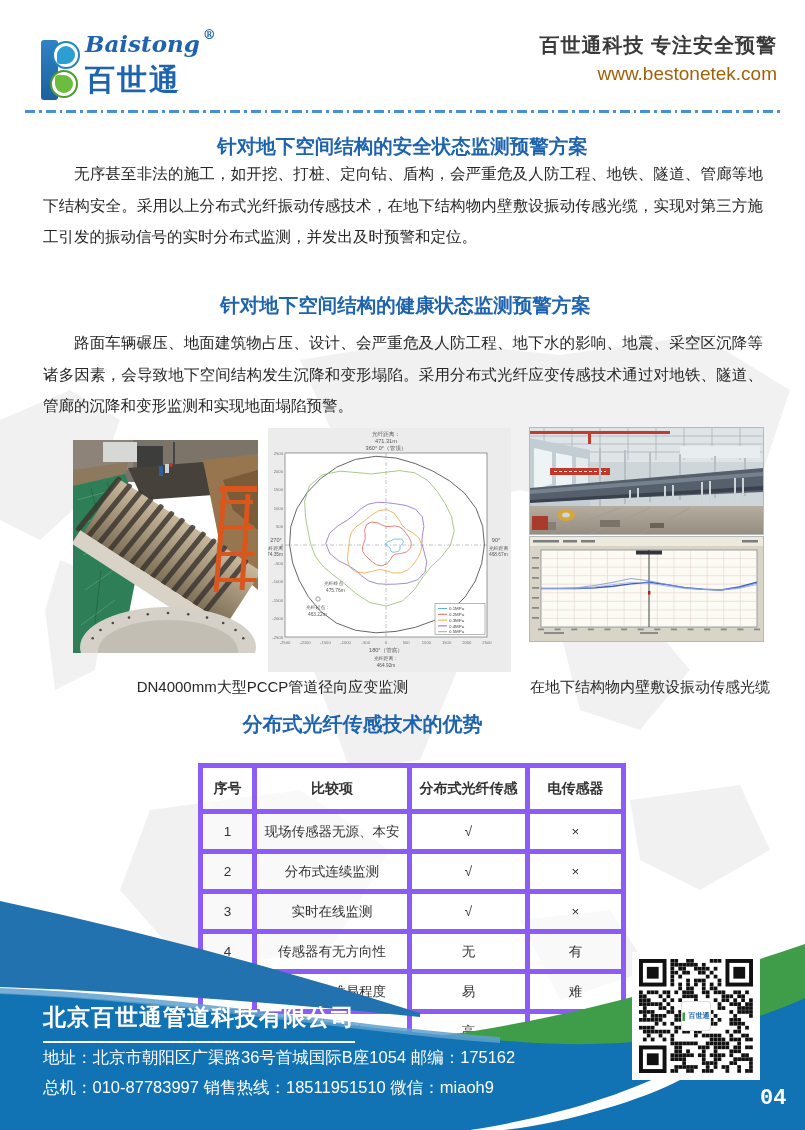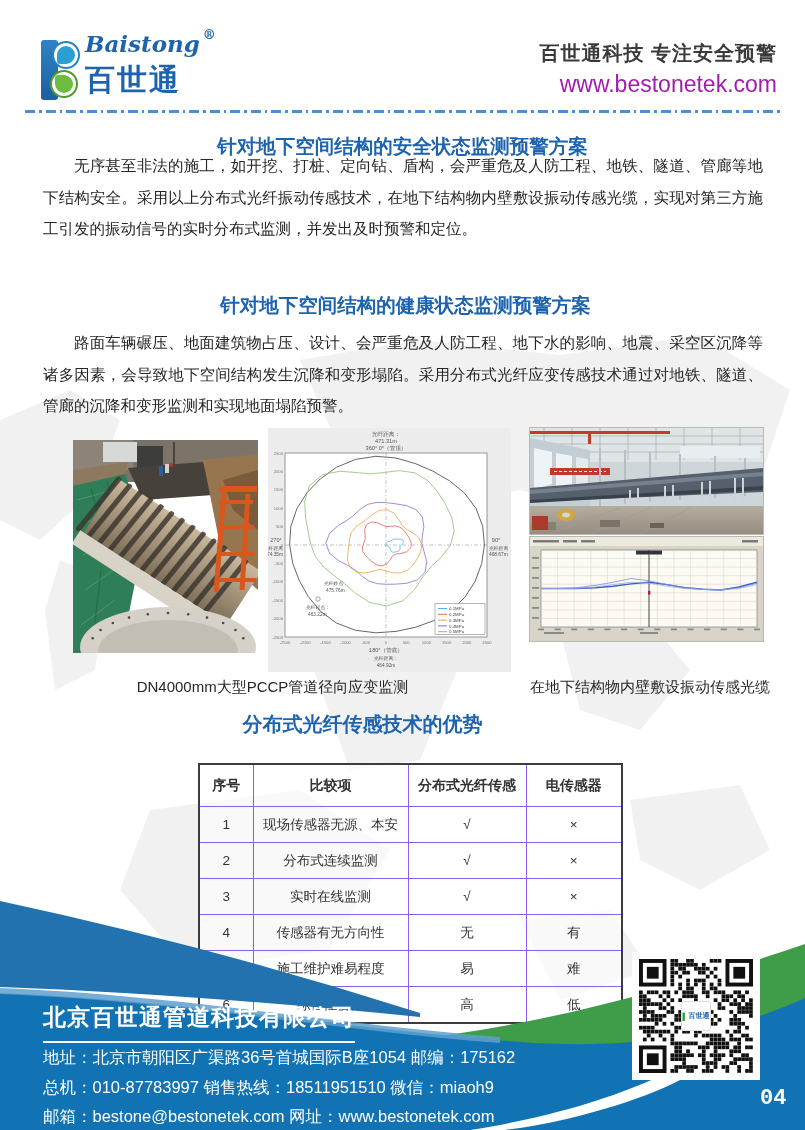--- a/index.html
+++ b/index.html
@@ -12,47 +12,47 @@
   .logo-circle{position:absolute;width:28px;height:28px;border-radius:50%;background:#fff;box-sizing:border-box;}
   .logo-circle i{position:absolute;inset:3px;border-radius:50% 50% 50% 18%;}
   .logo-circle.c1{left:27px;top:17px;border:2.5px solid #1f86c0;}
   .logo-circle.c1 i{background:#2b9fd4;}
   .logo-circle.c2{left:25px;top:46px;border:2.5px solid #4f9c2e;}
   .logo-circle.c2 i{background:#6cbd3f;border-radius:18% 50% 50% 50%;}
   .logo-script{position:absolute;left:60px;top:6px;font-family:"DejaVu Serif","Liberation Serif",serif;
                font-style:italic;font-weight:bold;font-size:23px;color:#1e63ae;}
   .logo-script sup{font-size:13px;font-style:normal;position:relative;top:-4px;left:3px;}
   .logo-cn{position:absolute;left:60px;top:36px;font-size:30px;font-weight:bold;color:#1e63ae;letter-spacing:2px;}
-  .tagline-block{position:absolute;right:28px;top:40px;text-align:right;}
+  .tagline-block{position:absolute;right:28px;top:32px;text-align:right;}
   .tagline{font-size:20px;font-weight:bold;color:#3a3a3a;letter-spacing:1px;}
-  .website{font-size:23px;color:#a21caf;margin-top:4px;}
+  .website{font-size:19px;color:#a16207;margin-top:4px;}
   .divider{position:absolute;left:25px;right:24px;top:110px;height:2.5px;
            background:repeating-linear-gradient(90deg,#4a8fd3 0 10px,rgba(0,0,0,0) 10px 14px,#4a8fd3 14px 16.5px,rgba(0,0,0,0) 16.5px 20.5px);}
   
   .sec-title{position:absolute;left:0;right:0;margin:0;text-align:center;
              font-size:19.5px;font-weight:bold;color:#1e63ae;}
   .sec-title.t1{top:133px;}
   .sec-title.t2{top:292px;padding-left:6px;}
   .sec-title.t3{top:711px;right:80px;font-size:20px;}
   .body{position:absolute;left:43px;right:42px;margin:0;font-size:15.5px;line-height:31.5px;
         text-align:justify;text-indent:2em;color:#262626;}
-  .body.p1{top:150px;}
+  .body.p1{top:158px;}
   .body.p2{top:327px;}
   
   .fig{position:absolute;}
   .caption{position:absolute;top:678px;font-size:15px;color:#262626;text-align:center;}
   .caption.left{left:85px;width:375px;}
   .caption.right{left:525px;width:250px;}
   .rightfig-border{outline:1px solid #b8b8b8;}
   
   .worldmap{position:absolute;left:0;top:330px;opacity:0.05;pointer-events:none;}
   
   table.adv{position:absolute;left:198px;top:763px;border-collapse:collapse;table-layout:fixed;
             font-size:13.5px;color:#333;background:rgba(255,255,255,0.6);}
-  table.adv th,table.adv td{border:1px solid #8b5cf6;text-align:center;padding:4px;}
+  table.adv th,table.adv td{border:5px solid #8b5cf6;text-align:center;padding:4px;}
   table.adv th{height:33px;font-size:14px;font-weight:bold;}
   table.adv td{height:27px;}
   table.adv{border:2px solid #3c3c3c;}
   
   .footer-svg{position:absolute;left:0;top:890px;}
   .footer-text{position:absolute;left:43px;color:#fff;}
   .company{top:1002px;font-size:23px;font-weight:bold;letter-spacing:1px;
            border-bottom:2px solid #fff;padding-bottom:8px;}
   .fline1{top:1047px;font-size:16.5px;}
   .fline2{top:1077px;font-size:16.5px;}
@@ -451,21 +451,20 @@
     <path d="M0,11 Q210,56 420,123 L420,127 Q190,104 0,97 Z" fill="#2172ae"></path>
     <path d="M380,152 C520,142 670,100 805,54 L805,175 C660,172 520,165 380,158 Z" fill="#3f9d49"></path>
     <path d="M0,103 C200,112 360,140 520,152 C660,162 745,135 805,108 L805,240 L0,240 Z" fill="#1173b3"></path>
     <path d="M0,98 C190,106 330,134 500,147 L500,153 C330,140 190,112 0,104 Z" fill="#5ea0cf" opacity="0.85"></path>
     <path d="M470,240 C560,226 630,202 672,180 L680,190 C642,210 570,232 505,240 Z" fill="#ffffff"></path>
   </svg>
 
   <div class="footer-text company">北京百世通管道科技有限公司</div>
   <div class="footer-text fline1">地址：北京市朝阳区广渠路36号首城国际B座1054  邮编：175162</div>
   <div class="footer-text fline2">总机：010-87783997   销售热线：18511951510   微信：miaoh9</div>
-  <div class="footer-text fline3">邮箱：bestone@bestonetek.com   网址：www.bestonetek.com</div>
 
   <div class="qr">
     <svg id="qrSvg" width="128" height="128" viewBox="0 0 128 128">
         <rect x="7.00" y="38.45" width="3.73" height="3.73" fill="#111"></rect>
         <rect x="7.00" y="42.38" width="3.73" height="3.73" fill="#111"></rect>
         <rect x="7.00" y="46.31" width="3.73" height="3.73" fill="#111"></rect>
         <rect x="7.00" y="50.24" width="3.73" height="3.73" fill="#111"></rect>
         <rect x="7.00" y="58.10" width="3.73" height="3.73" fill="#111"></rect>
         <rect x="7.00" y="65.97" width="3.73" height="3.73" fill="#111"></rect>
         <rect x="7.00" y="73.83" width="3.73" height="3.73" fill="#111"></rect>

